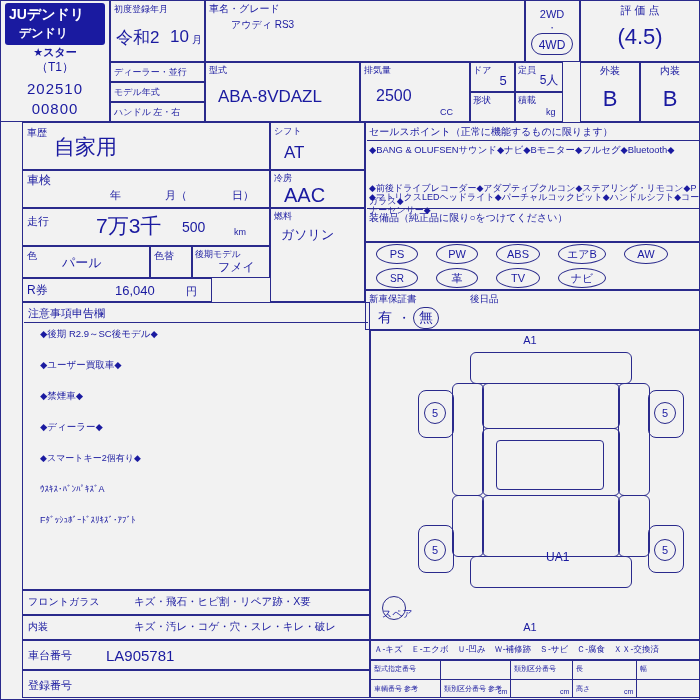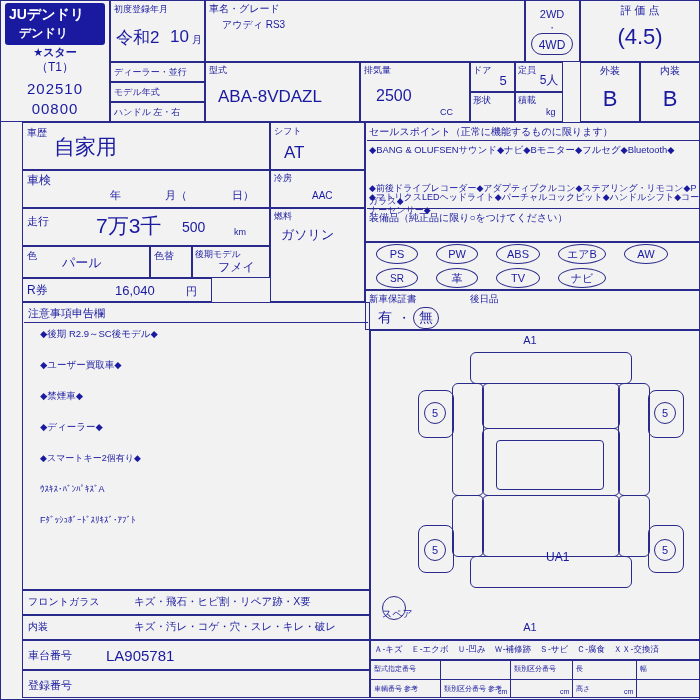--- a/index.html
+++ b/index.html
@@ -48,21 +48,21 @@
 
   <div class="b bd" style="left:110px;top:62px;width:95px;height:20px;"></div>
   <div class="b lft" style="left:114px;top:62px;width:92px;height:20px;font-size:9px;">ディーラー・並行</div>
   <div class="b bd" style="left:110px;top:82px;width:95px;height:20px;"></div>
   <div class="b lft" style="left:114px;top:82px;width:92px;height:20px;font-size:9px;">モデル年式</div>
   <div class="b bd" style="left:110px;top:102px;width:95px;height:20px;"></div>
   <div class="b lft" style="left:114px;top:102px;width:92px;height:20px;font-size:9px;">ハンドル 左・右</div>
 
   <div class="b bd" style="left:205px;top:0;width:320px;height:62px;"></div>
   <div class="b lft" style="left:209px;top:2px;width:200px;height:13px;font-size:10px;">車名・グレード</div>
-  <div class="b lft" style="left:222px;top:18px;width:300px;height:14px;font-size:10px;">アウディ RS3</div>
+  <div class="b lft" style="left:231px;top:18px;width:300px;height:14px;font-size:10px;">アウディ RS3</div>
 
   <div class="b bd" style="left:205px;top:62px;width:155px;height:60px;"></div>
   <div class="b lft" style="left:209px;top:63px;width:60px;height:14px;font-size:9px;">型式</div>
   <div class="b lft" style="left:218px;top:84px;width:146px;height:26px;font-size:17px;">ABA-8VDAZL</div>
 
   <div class="b bd" style="left:360px;top:62px;width:110px;height:60px;"></div>
   <div class="b lft" style="left:364px;top:63px;width:70px;height:14px;font-size:9px;">排気量</div>
   <div class="b lft" style="left:376px;top:84px;width:70px;height:24px;font-size:16px;">2500</div>
   <div class="b lft" style="left:440px;top:104px;width:24px;height:16px;font-size:9px;">CC</div>
 
@@ -125,21 +125,21 @@
   <div class="b lft" style="left:27px;top:280px;width:40px;height:20px;font-size:12px;">R券</div>
   <div class="b lft" style="left:115px;top:280px;width:70px;height:20px;font-size:13px;">16,040</div>
   <div class="b lft" style="left:186px;top:282px;width:24px;height:18px;font-size:11px;">円</div>
 
   <div class="b bd" style="left:270px;top:122px;width:95px;height:48px;"></div>
   <div class="b lft" style="left:274px;top:124px;width:60px;height:14px;font-size:9px;">シフト</div>
   <div class="b lft" style="left:284px;top:140px;width:60px;height:26px;font-size:17px;">AT</div>
 
   <div class="b bd" style="left:270px;top:170px;width:95px;height:38px;"></div>
   <div class="b lft" style="left:274px;top:171px;width:50px;height:14px;font-size:9px;">冷房</div>
-  <div class="b lft" style="left:284px;top:184px;width:60px;height:22px;font-size:10px;margin-left:28px;">AAC</div>
+  <div class="b lft" style="left:284px;top:184px;width:60px;height:22px;font-size:20px;">AAC</div>
 
   <div class="b bd" style="left:270px;top:208px;width:95px;height:94px;"></div>
   <div class="b lft" style="left:274px;top:209px;width:50px;height:14px;font-size:9px;">燃料</div>
   <div class="b lft" style="left:281px;top:224px;width:84px;height:22px;font-size:13px;">ガソリン</div>
 
   <div class="b bd" style="left:365px;top:122px;width:335px;height:120px;"></div>
   <div class="b lft" style="left:369px;top:124px;width:330px;height:15px;font-size:10px;">セールスポイント（正常に機能するものに限ります）</div>
   <div class="b" style="left:367px;top:140px;width:332px;height:1px;background:#2a2a8c;"></div>
   <div class="b lft" style="left:369px;top:142px;width:332px;height:17px;font-size:9.4px;">◆BANG &amp; OLUFSENサウンド◆ナビ◆Bモニター◆フルセグ◆Bluetooth◆</div>
   <div class="b lft" style="left:369px;top:163px;width:332px;height:17px;font-size:9px;margin-top:32px;">◆マトリクスLEDヘッドライト◆パーチャルコックピット◆ハンドルシフト◆コーナーセンサー◆</div>

